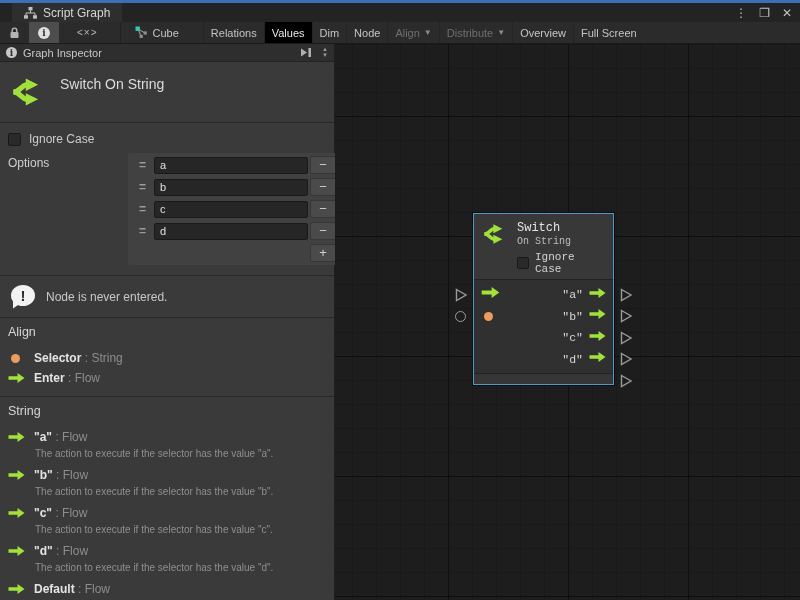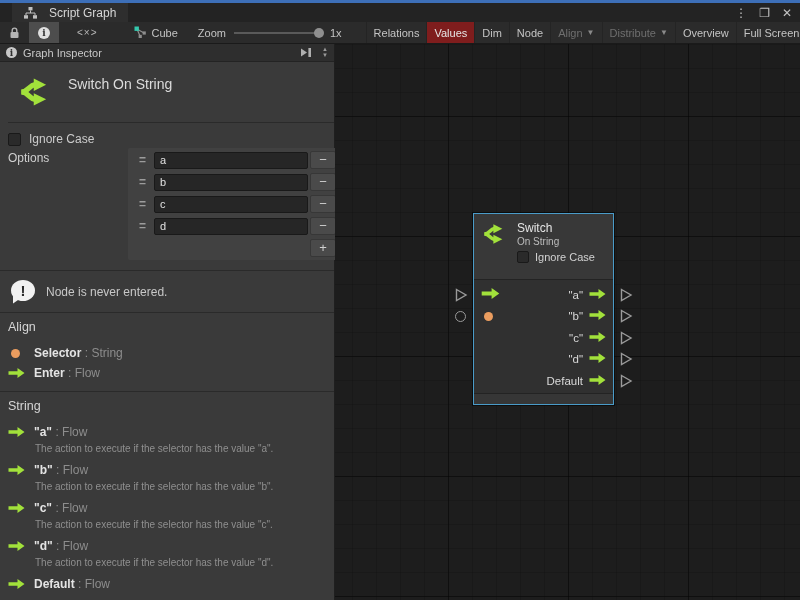--- a/index.html
+++ b/index.html
@@ -8,57 +8,57 @@
     font-family:"Liberation Sans","DejaVu Sans",sans-serif;
     font-size:12px; color:#cccccc; background:#1d1d1d;
   }
   .window { position:relative; width:800px; height:600px; display:flex; flex-direction:column; }
 
   
   .accent { height:3px; background:#3d6fb8; flex:none; }
 
   
   .tabbar { height:19px; background:#232323; display:flex; align-items:stretch; position:relative; flex:none; }
-  .tab { display:flex; align-items:center; gap:12px; padding:0 12px; margin-left:12px; background:#2e2e2e; color:#d6d6d6; font-size:12px; }
+  .tab { display:flex; align-items:center; gap:6px; padding:0 12px; margin-left:12px; background:#2e2e2e; color:#d6d6d6; font-size:12px; }
   .win-controls { position:absolute; right:8px; top:0; height:100%; display:flex; gap:12px; align-items:center; color:#c2c2c2; font-size:12px; }
   .win-controls span { cursor:default; }
 
   
   .toolbar { height:22px; background:#2b2b2b; border-bottom:1px solid #1a1a1a; display:flex; align-items:stretch; font-size:11px; color:#c4c4c4; flex:none; }
   .tb-icon-btn { display:flex; align-items:center; justify-content:center; padding:0 9px; }
   .tb-icon-btn.active { background:#4d4d4d; }
   .tb-sep { width:1px; background:#222222; margin:0 4px; }
   .tb-breadcrumb { display:flex; align-items:center; gap:5px; padding:0 10px; }
   .tb-zoom { display:flex; align-items:center; gap:8px; padding:0 10px; }
   .slider-track { width:88px; height:2px; background:#5a5a5a; position:relative; }
   .slider-handle { position:absolute; right:-2px; top:-4px; width:10px; height:10px; border-radius:50%; background:#8f8f8f; }
   .tb-buttons { display:flex; align-items:stretch; margin-left:14px; }
   .tb-btn { display:flex; align-items:center; gap:4px; padding:0 7px; border-left:1px solid #242424; white-space:nowrap; }
-  .tb-btn.active { background:#7f1d1d; color:#e6e6e6; }
+  .tb-btn.active { background:#000000; color:#e6e6e6; }
   .tb-btn.disabled { color:#6f6f6f; }
   .dd { font-size:8px; color:#8a8a8a; }
 
   
   .main { flex:1; display:flex; min-height:0; }
 
   
   .inspector { width:335px; flex:none; background:#3a3a3a; border-right:1px solid #1f1f1f; display:flex; flex-direction:column; }
   .insp-header { height:18px; flex:none; background:#2e2e2e; border-bottom:1px solid #232323; display:flex; align-items:center; gap:6px; padding:0 6px; font-size:11px; color:#c8c8c8; }
   .insp-header .spacer { flex:1; }
   .info-circle { width:11px; height:11px; border-radius:50%; background:#c8c8c8; color:#2e2e2e; font-size:9px; font-weight:bold; display:flex; align-items:center; justify-content:center; font-family:"DejaVu Serif",serif; }
   .spinners { display:flex; flex-direction:column; gap:1px; margin-left:4px; }
   .spin { font-size:6px; color:#9a9a9a; line-height:5px; }
 
-  .unit-title { display:flex; align-items:center; gap:14px; padding:12px 8px 12px 10px; border-bottom:1px solid #2a2a2a; flex:none;margin-left:8px; }
+  .unit-title { display:flex; align-items:center; gap:14px; padding:12px 8px 12px 10px; border-bottom:1px solid #2a2a2a; flex:none; }
   .unit-title .name { font-size:14px; color:#dcdcdc; align-self:flex-start; margin-top:2px; }
 
   .settings { padding:7px 10px 10px 8px; border-bottom:1px solid #2a2a2a; flex:none; }
   .row-ignore { display:flex; align-items:center; gap:8px; height:18px; }
   .checkbox { width:13px; height:13px; background:#2a2a2a; border:1px solid #191919; border-radius:2px; flex:none; }
-  .options-wrap { display:flex; }
+  .options-wrap { display:flex; margin-top:5px; }
   .options-label { width:120px; color:#cfcfcf; padding-top:3px; flex:none; }
   .options-list { flex:1; background:#414141; border-radius:2px; padding:2px 2px; display:flex; flex-direction:column; gap:2px; }
   .opt-row { display:flex; align-items:center; height:20px; }
   .opt-handle { width:24px; text-align:center; color:#9c9c9c; font-weight:bold; font-size:12px; flex:none; letter-spacing:-1px; }
   .opt-input { flex:1; height:17px; background:#262626; border:1px solid #191919; border-radius:2px; color:#e0e0e0; font-size:11px; padding:0 5px; font-family:inherit; outline:none; }
   .opt-minus, .opt-plus { width:26px; height:18px; margin-left:2px; background:#4a4a4a; border:1px solid #373737; border-radius:2px; color:#d0d0d0; font-size:13px; line-height:15px; text-align:center; flex:none; }
   .opt-plusrow { display:flex; justify-content:flex-end; height:20px; align-items:center; }
 
   .warning { display:flex; align-items:center; gap:10px; padding:6px 10px; border-bottom:1px solid #2a2a2a; flex:none; min-height:42px; }
   .warn-bubble { position:relative; width:26px; height:24px; flex:none; }
@@ -81,22 +81,22 @@
     background-color:#1d1d1d;
     background-image:
       linear-gradient(rgba(0,0,0,0.38) 1px, transparent 1px),
       linear-gradient(90deg, rgba(0,0,0,0.38) 1px, transparent 1px),
       linear-gradient(rgba(0,0,0,0.13) 1px, transparent 1px),
       linear-gradient(90deg, rgba(0,0,0,0.13) 1px, transparent 1px);
     background-size:120px 120px, 120px 120px, 24px 24px, 24px 24px;
     background-position:0 72px, 113px 0, 0 0, 17px 0;
   }
 
-  .node { position:absolute; left:138px; top:169px; width:141px; height:192px;
-    background:#303030; border:1px solid #4a9bc8; box-shadow:0 0 0 1px rgba(0,0,0,0.55); }
+  .node { position:absolute; left:138px; top:169px; width:141px; height:172px;
+    background:#303030; border:1px solid #4a9bc8; box-shadow:0 0 0 1px rgba(0,0,0,0.55);font-family:Liberation Mono, monospace; }
   .node-header { background:#383838; border-bottom:1px solid #232323; padding:7px 8px 5px; height:66px; }
   .nh-top { display:flex; gap:9px; }
   .nh-text .t { font-size:12px; color:#e4e4e4; }
   .nh-text .s { font-size:10px; color:#bcbcbc; margin-top:1px; }
   .nh-check { display:flex; align-items:center; gap:6px; margin:4px 0 0 35px; color:#d2d2d2; font-size:11px; }
   .nh-check .checkbox { width:12px; height:12px; }
   .node-body { padding:4px 0 0; }
   .n-row { height:21.5px; display:flex; align-items:center; justify-content:space-between; padding:0 7px; }
   .n-right { display:flex; align-items:center; gap:6px; margin-left:auto; }
   .n-label { font-size:11.5px; color:#d8d8d8; }
@@ -143,27 +143,20 @@
     </div>
     <div class="tb-sep"></div>
     <div class="tb-breadcrumb">
       <svg width="13" height="13" viewBox="0 0 13 13">
         <path d="M3 3 L10 7 M3 3 L6 10" stroke="#8d8d8d" stroke-width="1.2" fill="none"></path>
         <rect x="0.5" y="0.5" width="4.4" height="4.4" fill="#35c8ad"></rect>
         <rect x="8.6" y="5.4" width="3.2" height="3.2" fill="#8d8d8d"></rect>
         <rect x="4.6" y="8.8" width="3.2" height="3.2" fill="#8d8d8d"></rect>
       </svg>
       <span>Cube</span>
-    </div>
-    <div class="tb-zoom">
-      <span>Zoom</span>
-      <span class="slider-track">
-          <span class="slider-handle"></span>
-        </span>
-      <span>1x</span>
     </div>
     <div class="tb-buttons">
       <div class="tb-btn">
           <span>Relations</span>
         </div>
       <div class="tb-btn active">
           <span>Values</span>
         </div>
       <div class="tb-btn">
           <span>Dim</span>

